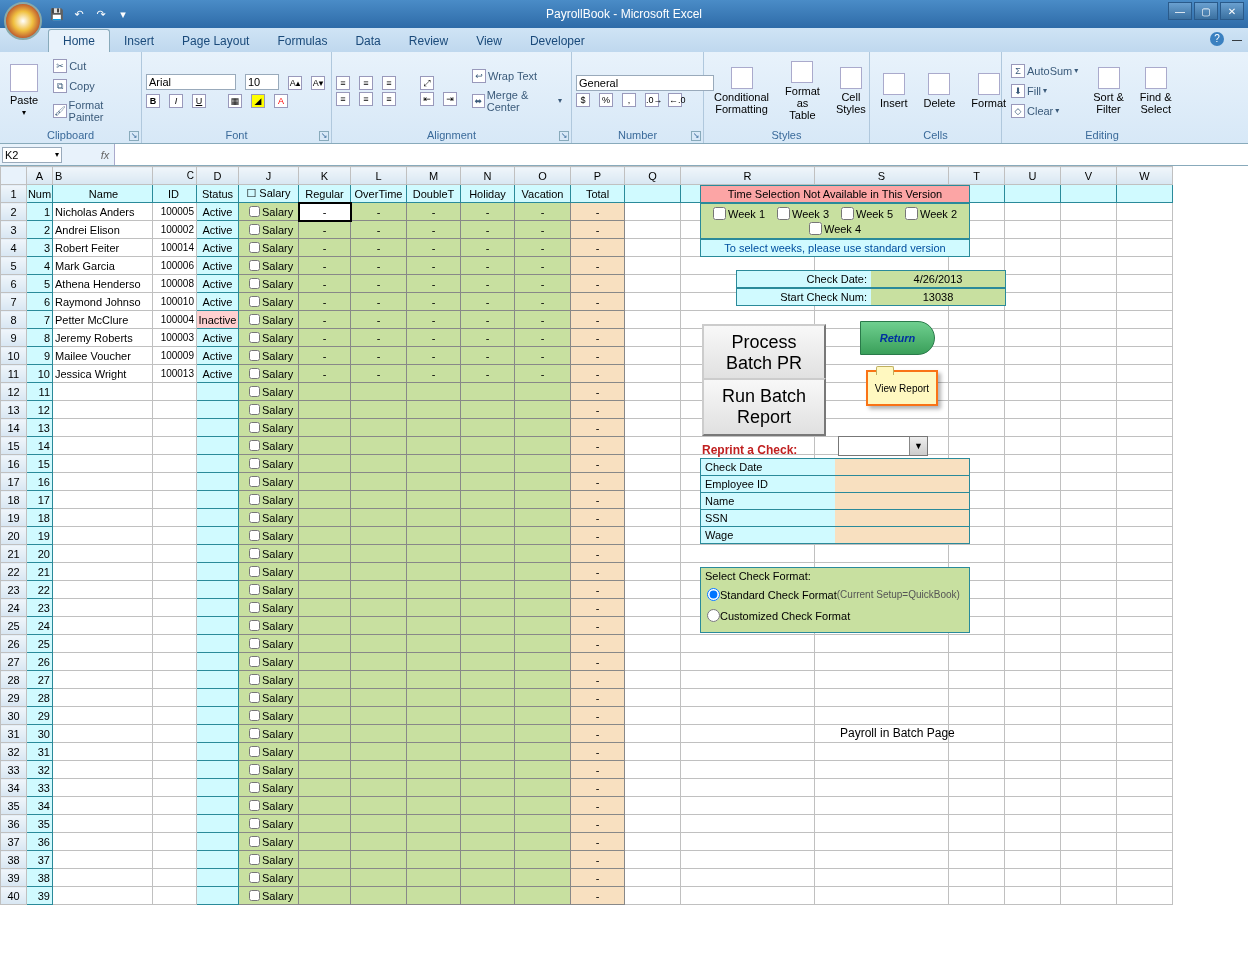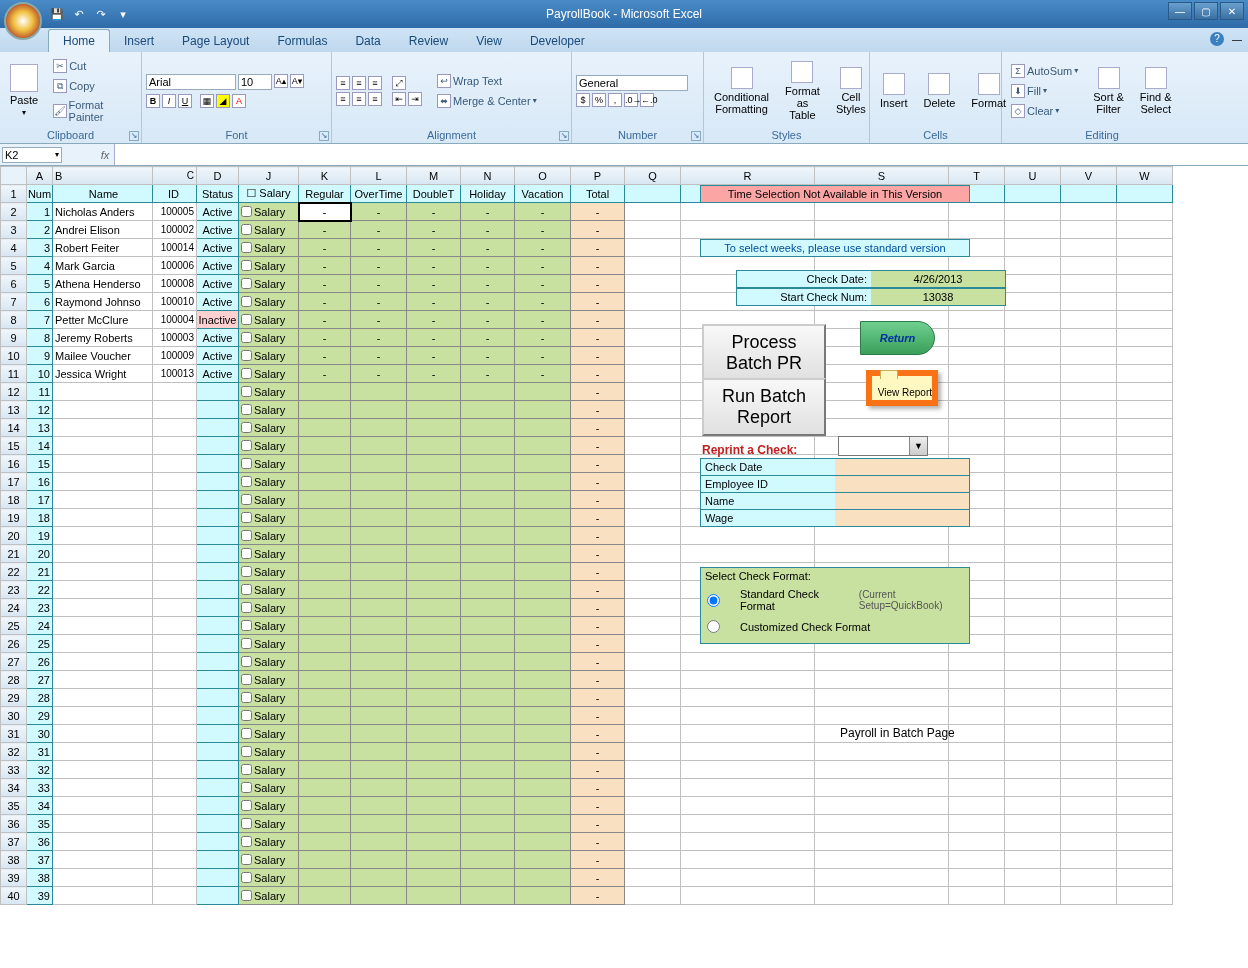--- a/index.html
+++ b/index.html
@@ -24,21 +24,21 @@
 
 .ribbon { height:92px; background:linear-gradient(#e8f2fb,#d7e8f7); border-bottom:1px solid #8ab; display:flex; font-size:11px; }
 .group { border-right:1px solid #b0c8dd; padding:2px 4px 2px 4px; display:flex; flex-direction:column; justify-content:space-between; position:relative; }
 .group-label { text-align:center; color:#3a6a9a; font-size:11px; padding-top:2px; }
 .group-label .dlg { position:absolute; right:2px; bottom:2px; font-size:8px; border:1px solid #8ab; width:10px; height:10px; line-height:8px; }
 .group-body { display:flex; gap:4px; flex:1; }
 .big-btn { display:flex; flex-direction:column; align-items:center; justify-content:center; padding:2px 6px; text-align:center; gap:2px; }
 .icon-box { width:22px; height:22px; background:#fff; border:1px solid #aac; }
 .icon-lg { width:28px; height:28px; }
 .stack { display:flex; flex-direction:column; gap:2px; justify-content:center; }
-.row { display:flex; gap:2px; align-items:flex-start; }
+.row { display:flex; gap:9px; align-items:flex-end; }
 .btn-sm { padding:1px 4px; border:1px solid transparent; display:flex; align-items:center; gap:2px; font-size:11px; color:#3a5a7a; }
 .combo { border:1px solid #9ab; background:#fff; font-size:11px; padding:1px 2px; }
 .icon-sm { width:14px; height:14px; border:1px solid #99b; display:inline-block; font-size:9px; text-align:center; line-height:12px; background:#fff; }
 
 
 .fbar { height:22px; background:#e8f2fb; border-bottom:1px solid #8ab; display:flex; align-items:center; font-size:11px; }
 .namebox { width:60px; border:1px solid #9ab; background:#fff; margin:0 2px; padding:1px 2px; display:flex; justify-content:space-between; align-items:center; }
 .fx { padding:0 6px; font-style:italic; color:#666;margin-left:32px; }
 .formula-input { flex:1; border-left:1px solid #aac; height:100%; background:#fff; }
 
@@ -56,54 +56,54 @@
 .cN{width:54px;} .cO{width:56px;} .cP{width:54px;} .cQ{width:56px;} .cR{width:134px;} .cS{width:134px;}
 .cT{width:56px;} .cU{width:56px;} .cV{width:56px;} .cW{width:56px;}
 
 .hdr-row td { background:#d0faff; text-align:center; border:1px solid #2a8a9a; font-size:11px; }
 .cA.data{background:#d0faff;text-align:right;padding-right:2px;border:1px solid #2a8a9a;}
 .cB.data{background:#fff;}
 .cC.data{background:#fff;}
 .cD.data{background:#d0faff;border:1px solid #2a8a9a;}
 .cD.inactive{background:#ffd0d0;}
 .cJ.data{background:#c8e0a0;border:1px solid #888;}
-.salary-cell{display:flex;align-items:center;gap:2px;padding-left:2px;}
+.salary-cell{display:flex;align-items:center;gap:2px;padding-left:10px;}
 .salary-cell input{width:11px;height:11px;}
 .cK.data,.cL.data,.cM.data,.cN.data,.cO.data{background:#c8e0a0;text-align:center;border:1px solid #888;}
 .cP.data{background:#f8e0c0;text-align:center;border:1px solid #888;}
 .cK.sel{background:#fff;outline:2px solid #000;outline-offset:-1px;}
 
 
 .overlay{position:absolute;font-size:11px;}
 .ts-hdr{left:700px;top:19px;width:270px;height:18px;background:#fca5a5;border:1px solid #2a8a9a;text-align:center;line-height:17px;}
 .ts-body{left:700px;top:37px;width:270px;height:36px;background:#c8e0a0;border:1px solid #2a8a9a;display:flex;flex-wrap:wrap;align-items:center;justify-content:space-around;padding:2px 6px;}
 .ts-body label{display:flex;align-items:center;gap:2px;font-size:11px;}
 .ts-note{left:700px;top:73px;width:270px;height:18px;background:#d0faff;border:1px solid #2a8a9a;text-align:center;line-height:17px;color:#0050a0;}
 
 .kv{left:736px;width:270px;height:18px;border:1px solid #2a8a9a;display:flex;}
 .kv .k{width:135px;background:#d0faff;text-align:right;padding-right:4px;line-height:17px;}
 .kv .v{width:135px;background:#c8e0a0;text-align:center;line-height:17px;}
 
 .btn3d{background:linear-gradient(#f8f8f8,#e0e0e0);border:2px outset #ccc;padding:6px 10px;font-size:18px;text-align:center;}
 .return-btn{left:860px;top:155px;width:75px;height:34px;background:linear-gradient(#6fcf8f,#3a9f5a);border-radius:0 18px 18px 0;color:#0030a0;font-weight:bold;font-style:italic;text-align:center;line-height:32px;border:1px solid #2a7a4a;}
-.viewrep{left:866px;top:204px;width:72px;height:36px;background:#fff8c0;border:6px solid #f97316;text-align:right;line-height:34px;font-size:10px;box-shadow:3px 3px 4px rgba(0,0,0,.3);}
+.viewrep{left:866px;top:204px;width:72px;height:36px;background:#fff8c0;border:2px solid #f97316;text-align:center;line-height:34px;font-size:10px;box-shadow:3px 3px 4px rgba(0,0,0,.3);}
 .viewrep::before{content:"";position:absolute;left:8px;top:-6px;width:16px;height:8px;background:#fff8c0;border:1px solid #c0b060;border-bottom:none;border-radius:2px 2px 0 0;}
 
 .reprint-lbl{left:702px;top:277px;color:#c02020;font-weight:bold;font-size:12px;}
 .reprint-dd{left:838px;top:270px;width:90px;height:20px;border:1px solid #777;background:#fff;display:flex;justify-content:flex-end;}
 .reprint-dd .ar{width:18px;background:linear-gradient(#eee,#ccc);border-left:1px solid #888;text-align:center;font-size:9px;line-height:18px;}
 
 .info-tbl{left:700px;top:293px;width:270px;}
 .info-row{display:flex;height:18px;border:1px solid #2a8a9a;margin-top:-1px;}
 .info-row .k{width:135px;background:#d0faff;padding-left:4px;line-height:17px;}
 .info-row .v{width:135px;background:#f8e0c0;}
 
 .fmt-box{left:700px;top:401px;width:270px;background:#c8e0a0;border:1px solid #2a8a9a;padding-bottom:6px;}
 .fmt-hdr{background:#c8e0a0;padding:2px 4px;}
-.fmt-opt{display:flex;align-items:center;gap:20px;padding:4px 6px;}
+.fmt-opt{display:flex;align-items:center;gap:0;padding:4px 6px;}
 .fmt-opt .note{font-size:10px;color:#555;}
 
 .pb-lbl{left:840px;top:560px;font-size:12px;}
 </style>
 </head>
 <body>
 
 <div class="titlebar">
   <div class="office-btn"></div>
   <div class="qat">
@@ -211,21 +211,21 @@
             <span style="font-size:8px;">▾</span>
           </div>
       </div>
     </div>
     <div class="group-label"><span>Alignment</span><span class="dlg">↘</span></div>
   </div>
 
   <div class="group" style="width:132px">
     <div class="group-body stack">
       <div class="row">
-          <input class="combo" style="width: 112px;" value="General">
+          <input class="combo" style="width: 138px;" value="General">
         </div>
       <div class="row">
         <span class="icon-sm">$</span>
         <span class="icon-sm">%</span>
         <span class="icon-sm">,</span>
         <span class="icon-sm">.0→</span>
         <span class="icon-sm">←.0</span>
       </div>
     </div>
     <div class="group-label"><span>Number</span><span class="dlg">↘</span></div>
@@ -1371,20 +1371,42 @@
           <td class="cS"></td>
           <td class="cT"></td>
           <td class="cU"></td>
           <td class="cV"></td>
           <td class="cW"></td>
         </tr>
       </tbody>
     </table>
 
 <div class="overlay ts-hdr">Time Selection Not Available in This Version</div>
+<div class="overlay ts-body">
+  <label>
+        <input type="checkbox" style="">
+        <span>Week 1</span>
+      </label>
+  <label>
+        <input type="checkbox" style="">
+        <span>Week 3</span>
+      </label>
+  <label>
+        <input type="checkbox" style="">
+        <span>Week 5</span>
+      </label>
+  <label>
+        <input type="checkbox" style="">
+        <span>Week 2</span>
+      </label>
+  <label>
+        <input type="checkbox" style="">
+        <span>Week 4</span>
+      </label>
+</div>
 <div class="overlay ts-note">To select weeks,  please use standard version</div>
 
 <div class="overlay kv" style="top:104px">
   <div class="k">Check Date:</div>
   <div class="v">4/26/2013</div>
 </div>
 <div class="overlay kv" style="top:122px">
   <div class="k">Start Check Num:</div>
   <div class="v">13038</div>
 </div>
@@ -1406,20 +1428,24 @@
       </div>
       <div class="info-row">
         <div class="k">Employee ID</div>
         <div class="v"></div>
       </div>
       <div class="info-row">
         <div class="k">Name</div>
         <div class="v"></div>
       </div>
       <div class="info-row">
+        <div class="k">SSN</div>
+        <div class="v"></div>
+      </div>
+      <div class="info-row">
         <div class="k">Wage</div>
         <div class="v"></div>
       </div>
     </div>
 
 <div class="overlay fmt-box">
   <div class="fmt-hdr">Select Check Format:</div>
   <div class="fmt-opt">
         <input type="radio" checked="" style="">
         <span>Standard Check Format</span>

